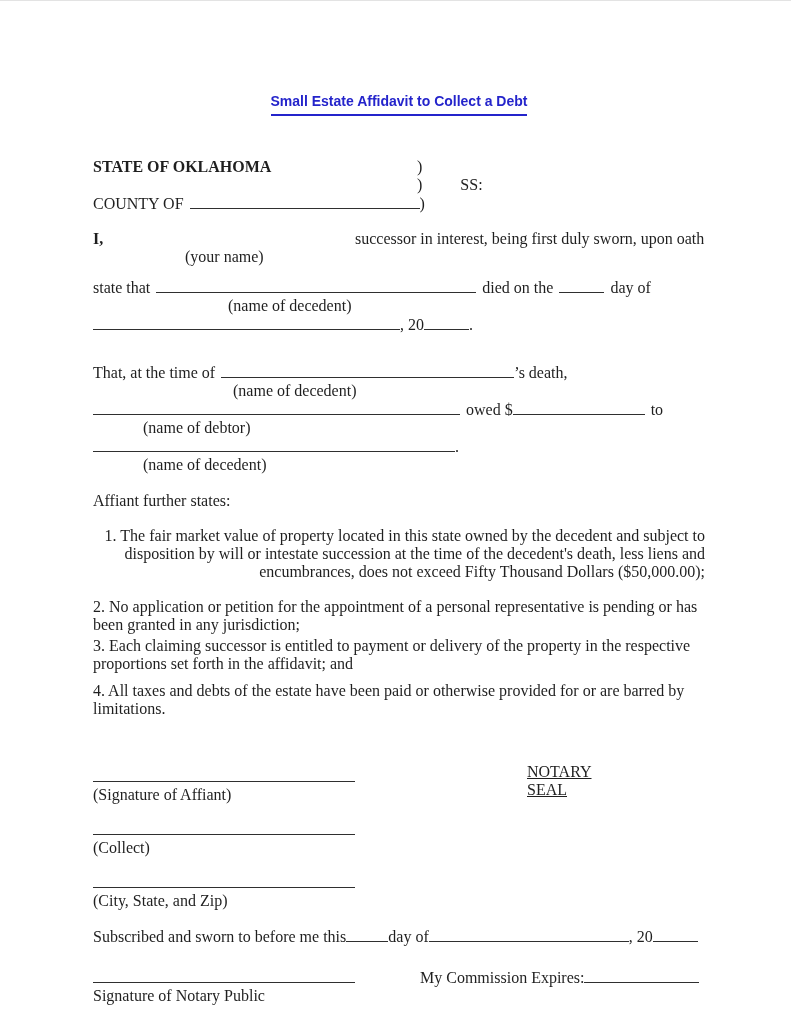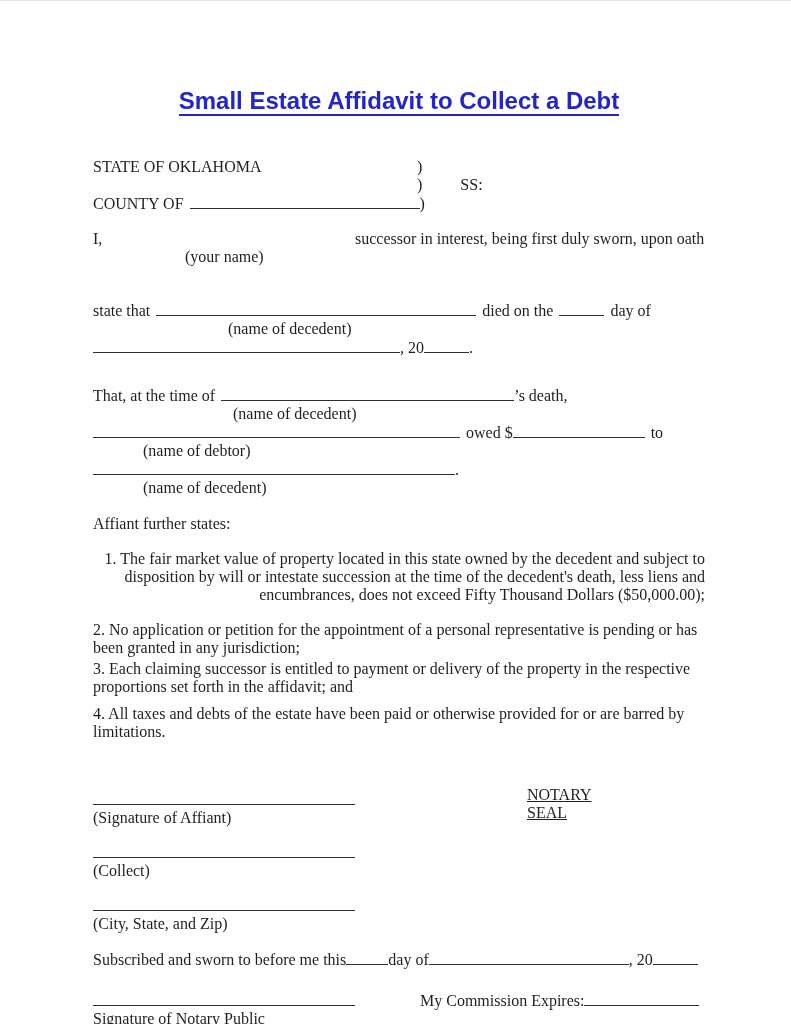--- a/index.html
+++ b/index.html
@@ -17,41 +17,41 @@
   }
   .content {
     width: 612px;
     margin-left: 93px;
     padding-top: 88px;
   }
   .title-row { text-align: center; line-height: 24px; }
   .doc-title {
     font-family: "Liberation Sans", sans-serif;
     font-weight: bold;
-    font-size: 24px;
+    font-size: 14px;
     color: #2424cb;
     border-bottom: 2px solid #2424cb;
     padding-bottom: 1px;
     display: inline-block;
   }
   .row { white-space: nowrap; line-height: 18px; }
   .para { line-height: 18px; margin: 0; width: 612px; }
-  .sp { display: inline-block; }
+  .sp { display: inline-block; font-weight: bold; }
   .bl {
     display: inline-block;
     height: 14px;
     border-bottom: 1.5px solid #2f2f2f;
     vertical-align: baseline;
   }
   .ml6 { margin-left: 6px; }
   .mr6 { margin-right: 6px; }
 
   .venue       { margin-top: 42px; }
   .intro       { margin-top: 17px; }
-  .state-block { margin-top: 35px; }
+  .state-block { margin-top: 12px; }
   .that-block  { margin-top: 29px; }
   .aff-head    { margin-top: 18px; line-height: 18px; }
   .p1 { margin-top: 17px; text-align: right; }
   .p2 { margin-top: 17px; }
   .p3 { margin-top: 3px; }
   .p4 { margin-top: 9px; }
 
   .sig-section { margin-top: 49px; position: relative; }
   .sig-group-gap { margin-top: 16px; }
   .notary-seal {

